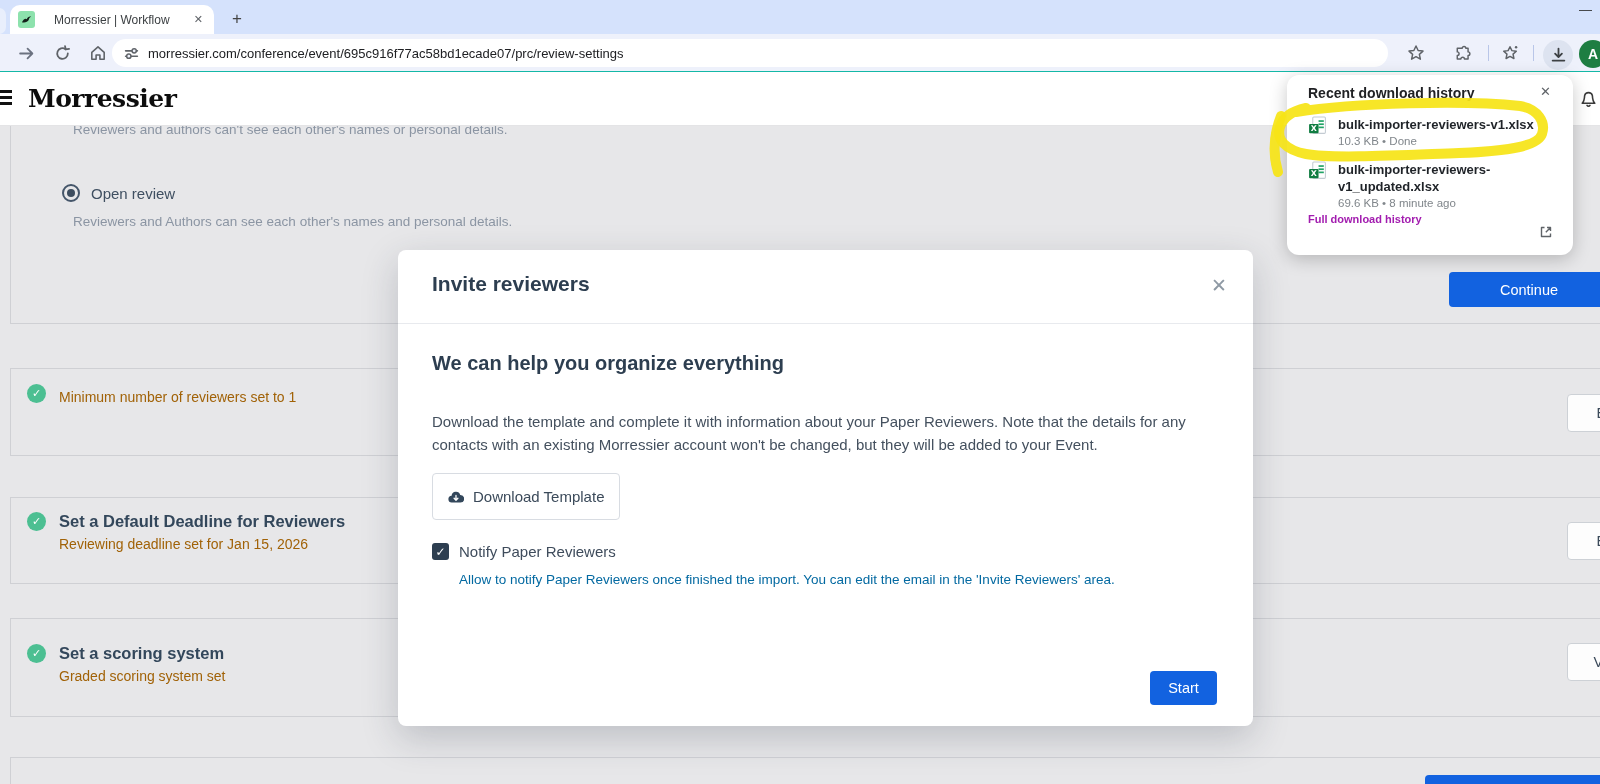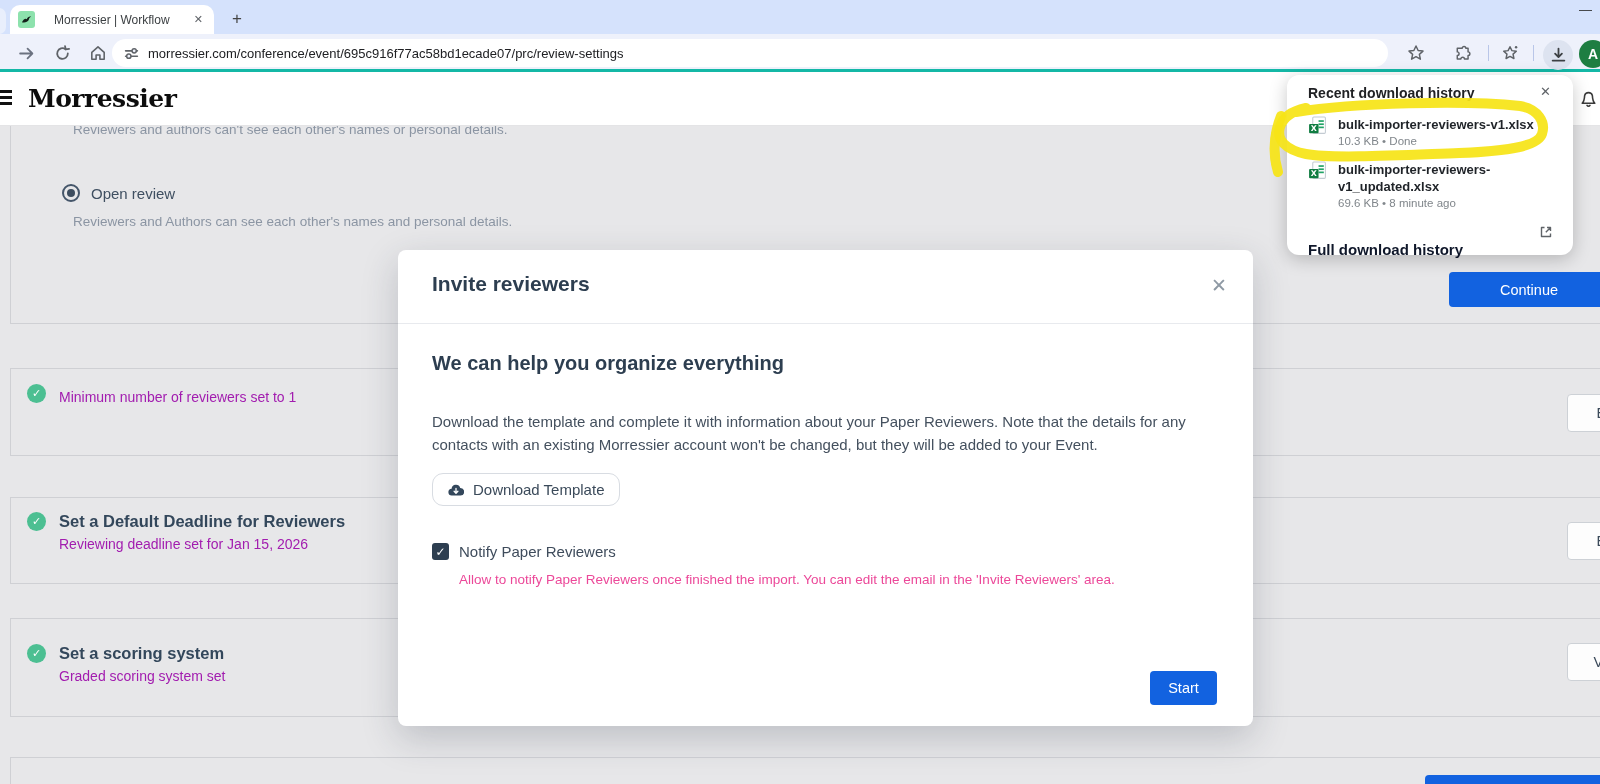--- a/index.html
+++ b/index.html
@@ -8,21 +8,21 @@
   
   #tabstrip { position:absolute; left:0; top:0; width:1600px; height:34px; background:#d5e2fc; }
   #tab { position:absolute; left:10px; top:5px; width:204px; height:29px; background:#fff; border-radius:10px 10px 0 0; display:flex; align-items:center; padding:0 8px; gap:7px; }
   #tab-fragment { position:absolute; left:-8px; top:8px; width:14px; height:26px; background:#e9effc; border-radius:8px; }
   .favicon { width:17px; height:17px; border-radius:3px; background:#8de2ad; display:flex; align-items:center; justify-content:center; flex:0 0 auto; }
   #tab-title { font-size:12px; color:#3c4043; white-space:nowrap; overflow:hidden; flex:1;margin-left:12px; }
   .tab-close { font-size:11px; color:#5f6368; padding:0 3px; cursor:pointer; }
   #new-tab { position:absolute; left:226px; top:8px; width:22px; height:22px; text-align:center; line-height:22px; font-size:17px; color:#444; }
   #win-minimize { position:absolute; right:8px; top:2px; font-size:13px; color:#333; }
 
-  #toolbar { position:absolute; left:0; top:34px; width:1600px; height:38px; background:#eef1fb; border-bottom:3px solid #14b8a6; }
+  #toolbar { position:absolute; left:0; top:34px; width:1600px; height:38px; background:#eef1fb; border-bottom:1px solid #14b8a6; }
   .tbicon { position:absolute; top:7px; width:24px; height:24px; display:flex; align-items:center; justify-content:center; }
   #urlbar { position:absolute; left:112px; top:5px; width:1276px; height:28px; background:#fff; border-radius:14px; display:flex; align-items:center; padding:0 12px; gap:9px; }
   #url-text { font-size:13px; color:#202124; white-space:nowrap; overflow:hidden; }
   .sep { position:absolute; top:11px; width:1px; height:16px; background:#b9c6e8; }
   #downloads-btn { position:absolute; left:1543px; top:6px; width:30px; height:30px; border-radius:50%; background:#dde3f0; display:flex; align-items:center; justify-content:center; }
   #avatar { position:absolute; left:1579px; top:6px; width:28px; height:28px; border-radius:50%; background:#1e7e42; color:#fff; font-size:14px; font-weight:bold; display:flex; align-items:center; justify-content:center; }
 
   
   #app-header { position:absolute; left:0; top:72px; width:1600px; height:54px; background:#fff; border-bottom:1px solid #e4e4e6; z-index:5; }
   #hamburger { position:absolute; left:-8px; top:18px; width:20px; height:16px; }
@@ -32,46 +32,46 @@
 
   
   #page { position:absolute; left:0; top:72px; width:1600px; height:644px; background:#e7e7e9; z-index:1; }
   .panel { position:absolute; left:10px; width:1600px; border:1px solid #cfd0d4; background:#e7e7e9; }
   .hint { font-size:13.5px; color:#8b95a3; }
   #radio-row { position:absolute; left:51px; top:87px; display:flex; align-items:flex-end; gap:11px; }
   .radio { width:18px; height:18px; border-radius:50%; border:2px solid #45566a; position:relative; background:#e7e7e9; }
   .radio::after { content:""; position:absolute; left:3px; top:3px; width:8px; height:8px; border-radius:50%; background:#3d4d5f; }
   .check-badge { width:19px; height:19px; border-radius:50%; background:#4cbf92; color:#fff; font-size:11px; font-weight:bold; display:flex; align-items:center; justify-content:center; flex:0 0 auto; }
   .card-title { font-size:16.5px; font-weight:600; color:#33475b; }
-  .card-sub { font-size:14px; color:#a21caf; }
+  .card-sub { font-size:14px; color:#a16207; }
   .ghost-btn { position:absolute; left:1556px; width:84px; height:38px; background:#fdfdfd; border:1px solid #cdd1d6; border-radius:4px; font-size:14.5px; color:#3b4a5a; display:flex; align-items:center; justify-content:center; }
   .blue-btn { background:#1262e0; color:#fff; border:none; border-radius:4px; font-size:14.5px; display:flex; align-items:center; justify-content:center; }
 
   
   #modal { position:absolute; left:398px; top:250px; width:855px; height:476px; background:#fff; border-radius:8px; box-shadow:0 12px 36px rgba(40,50,70,.22); z-index:20; }
   #modal-title { position:absolute; left:34px; top:22px; font-size:21px; font-weight:600; color:#2d3e50; }
   #modal-close { position:absolute; right:26px; top:24px; font-size:19px; font-weight:bold; color:#8e99a4; }
   #modal-divider { position:absolute; left:0; top:73px; width:855px; height:1px; background:#e8eaee; }
   #modal-heading { position:absolute; left:34px; top:102px; font-size:20px; font-weight:700; color:#2d3e50; }
   #modal-body { position:absolute; left:34px; top:160px; width:762px; font-size:15px; line-height:1.55; color:#44505e; }
-  #dl-template { position:absolute; left:34px; top:223px; height:33px; padding:0 15px; background:#fff; border:1px solid #d8dce2; border-radius:11px; display:flex; align-items:center; gap:9px; font-size:15px; color:#3b4a5a; }
+  #dl-template { position:absolute; left:34px; top:223px; height:47px; padding:0 15px; background:#fff; border:1px solid #d8dce2; border-radius:4px; display:flex; align-items:center; gap:9px; font-size:15px; color:#3b4a5a; }
   #notify-row { position:absolute; left:34px; top:293px; display:flex; align-items:center; gap:10px; }
   .checkbox { width:17px; height:17px; background:#2d3e50; border-radius:3px; color:#fff; font-size:12px; font-weight:bold; display:flex; align-items:center; justify-content:center; }
   #notify-label { font-size:15px; color:#3f4c5c; }
-  #notify-hint { position:absolute; left:61px; top:322px; font-size:13.5px; color:#ec4899; }
+  #notify-hint { position:absolute; left:61px; top:322px; font-size:13.5px; color:#0369a1; }
   #start-btn { position:absolute; left:752px; top:421px; width:67px; height:34px; }
 
   
   #dl-popup { position:absolute; left:1287px; top:75px; width:286px; height:180px; background:#fff; border-radius:12px; box-shadow:0 4px 18px rgba(0,0,0,.22); z-index:30; }
   #dl-title { position:absolute; left:21px; top:10px; font-size:14px; font-weight:700; color:#202124; }
   #dl-close { position:absolute; right:22px; top:9px; font-size:13px; color:#5f6368; }
   .dl-item { position:absolute; left:21px; display:flex; gap:11px; }
   .dl-name { font-size:13px; font-weight:600; color:#1f2328; width:176px; line-height:1.32; }
   .dl-meta { font-size:11.5px; color:#80868b; margin-top:2px; }
-  #dl-footer { position:absolute; left:21px; top:166px; font-size:15px; font-weight:700; color:#0f172a; }
+  #dl-footer { position:absolute; left:21px; top:138px; font-size:11px; font-weight:700; color:#a21caf; }
   #dl-ext { position:absolute; right:20px; top:150px; }
   #marker { position:absolute; left:1254px; top:96px; z-index:40; pointer-events:none; }
 </style>
 </head>
 <body>
 
 <div id="tabstrip">
   <div id="tab-fragment"></div>
   <div id="tab">
     <span class="favicon">

